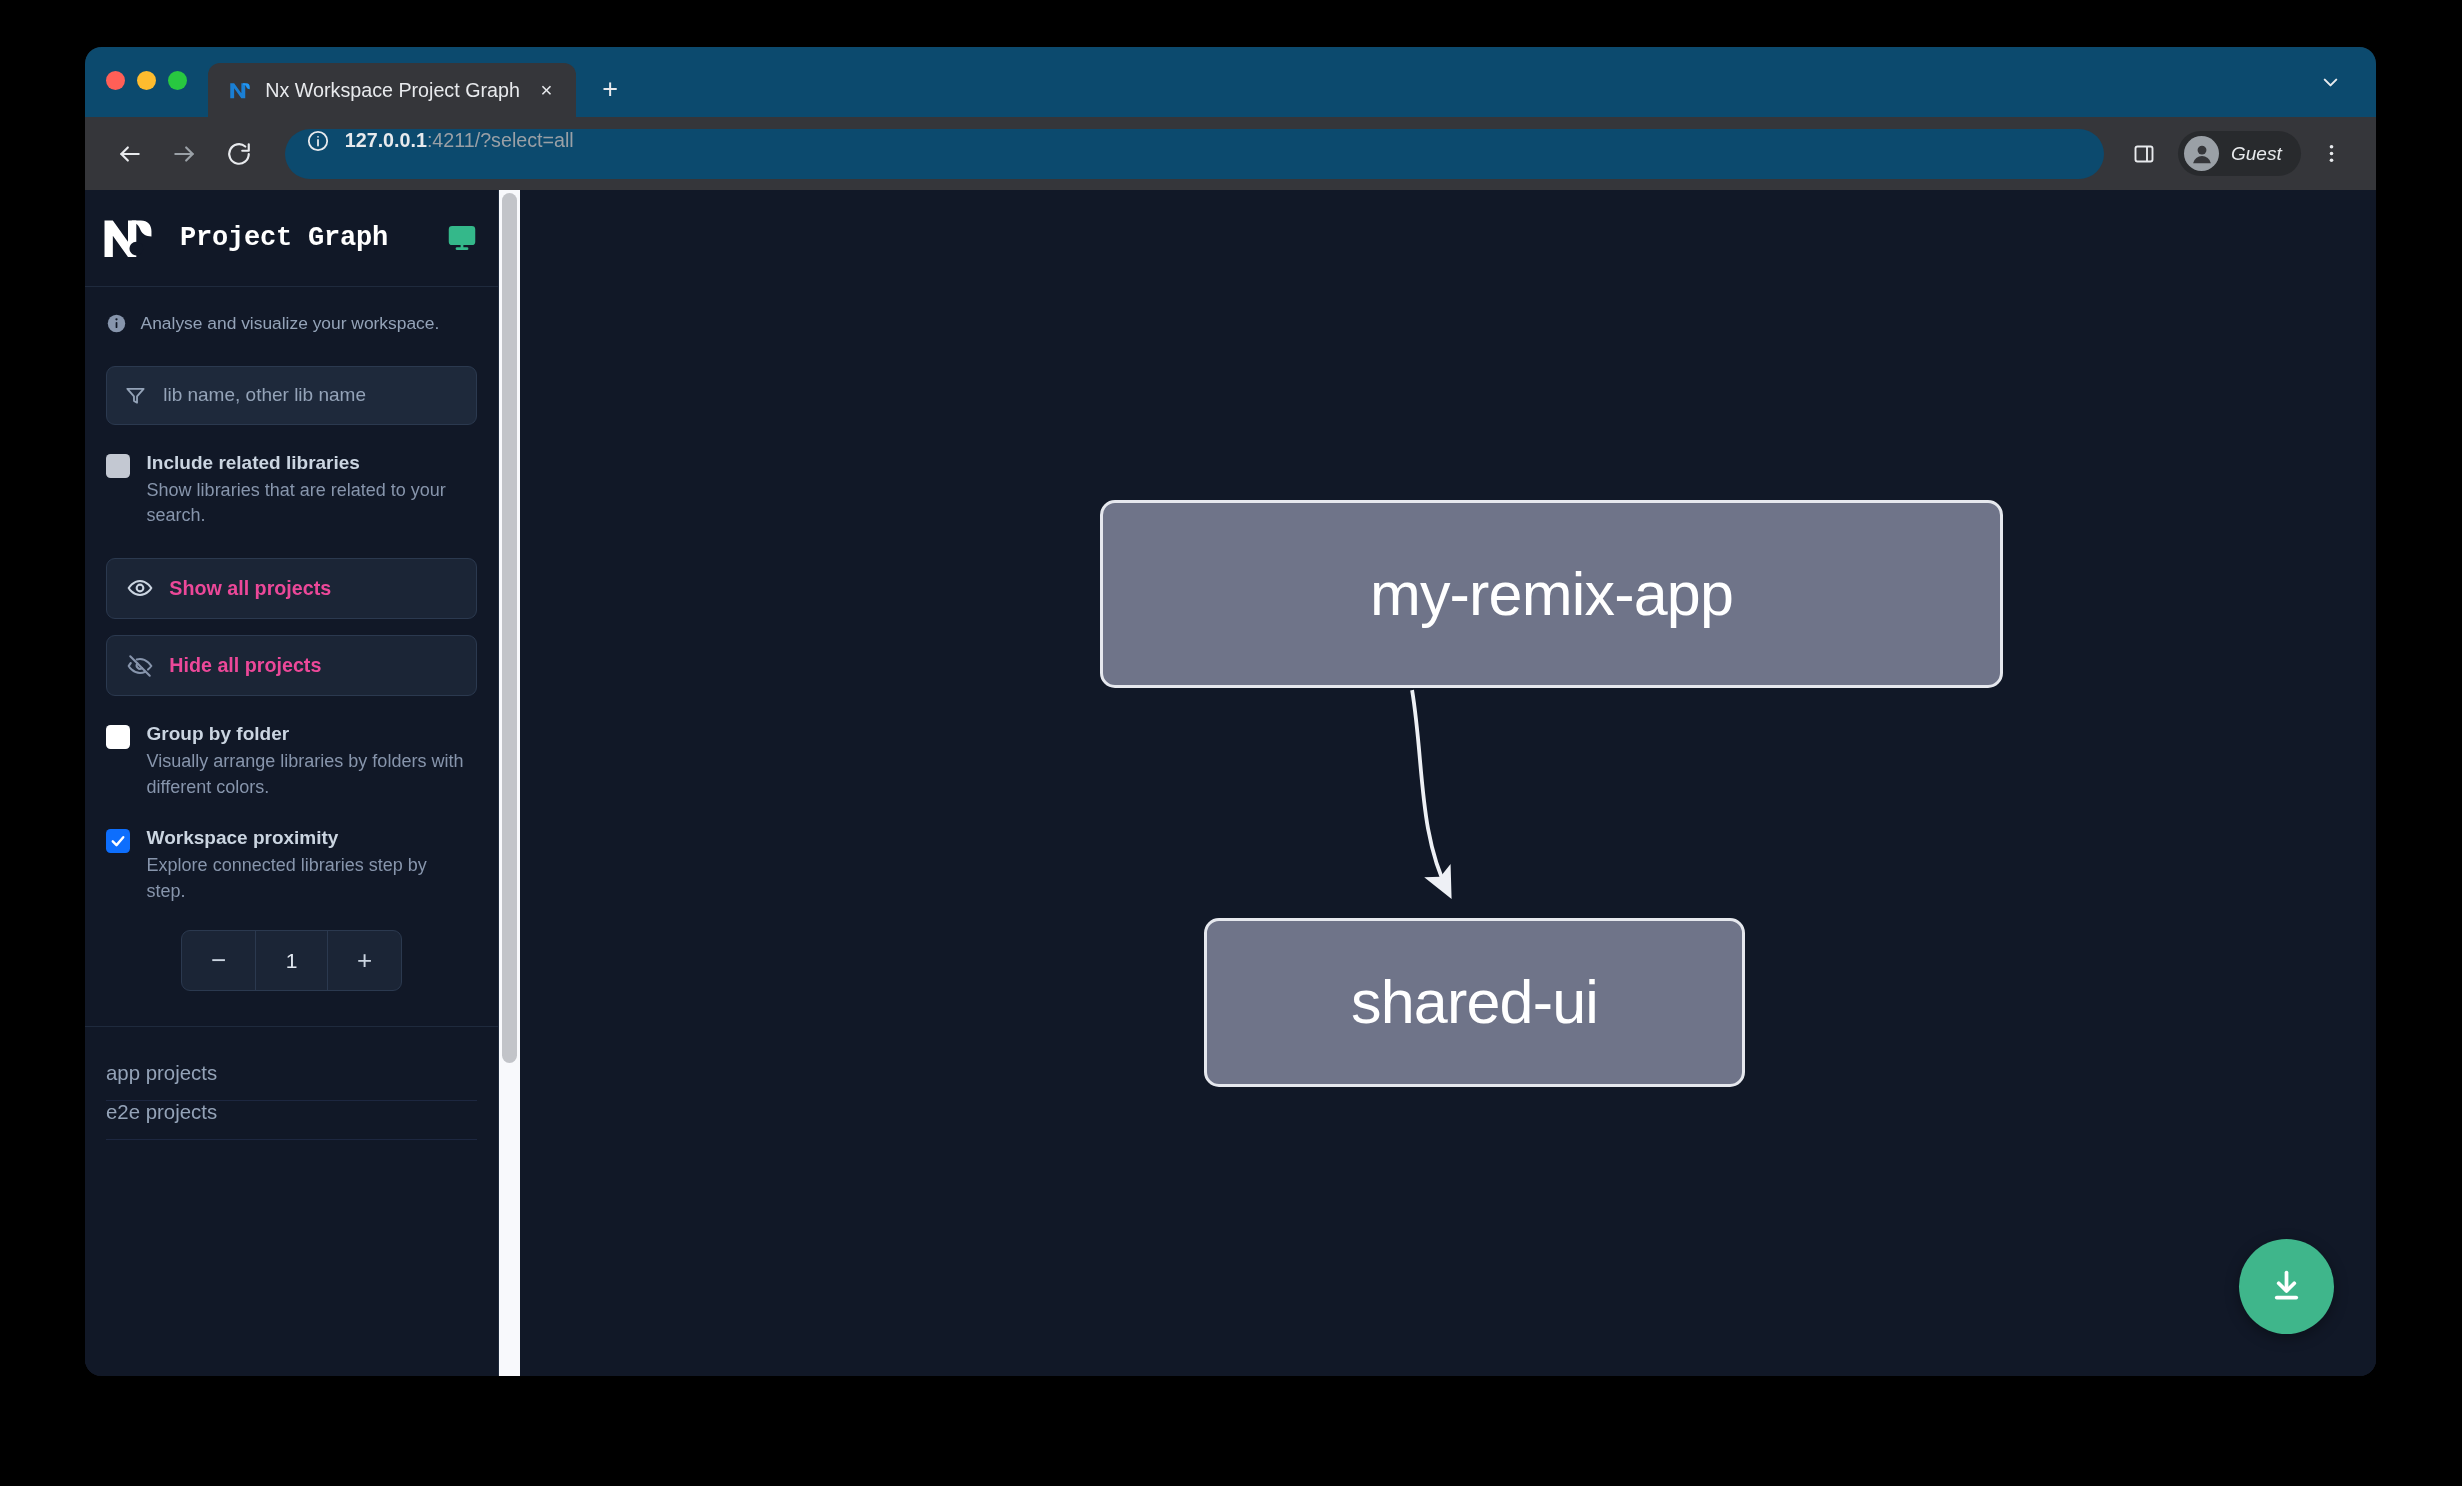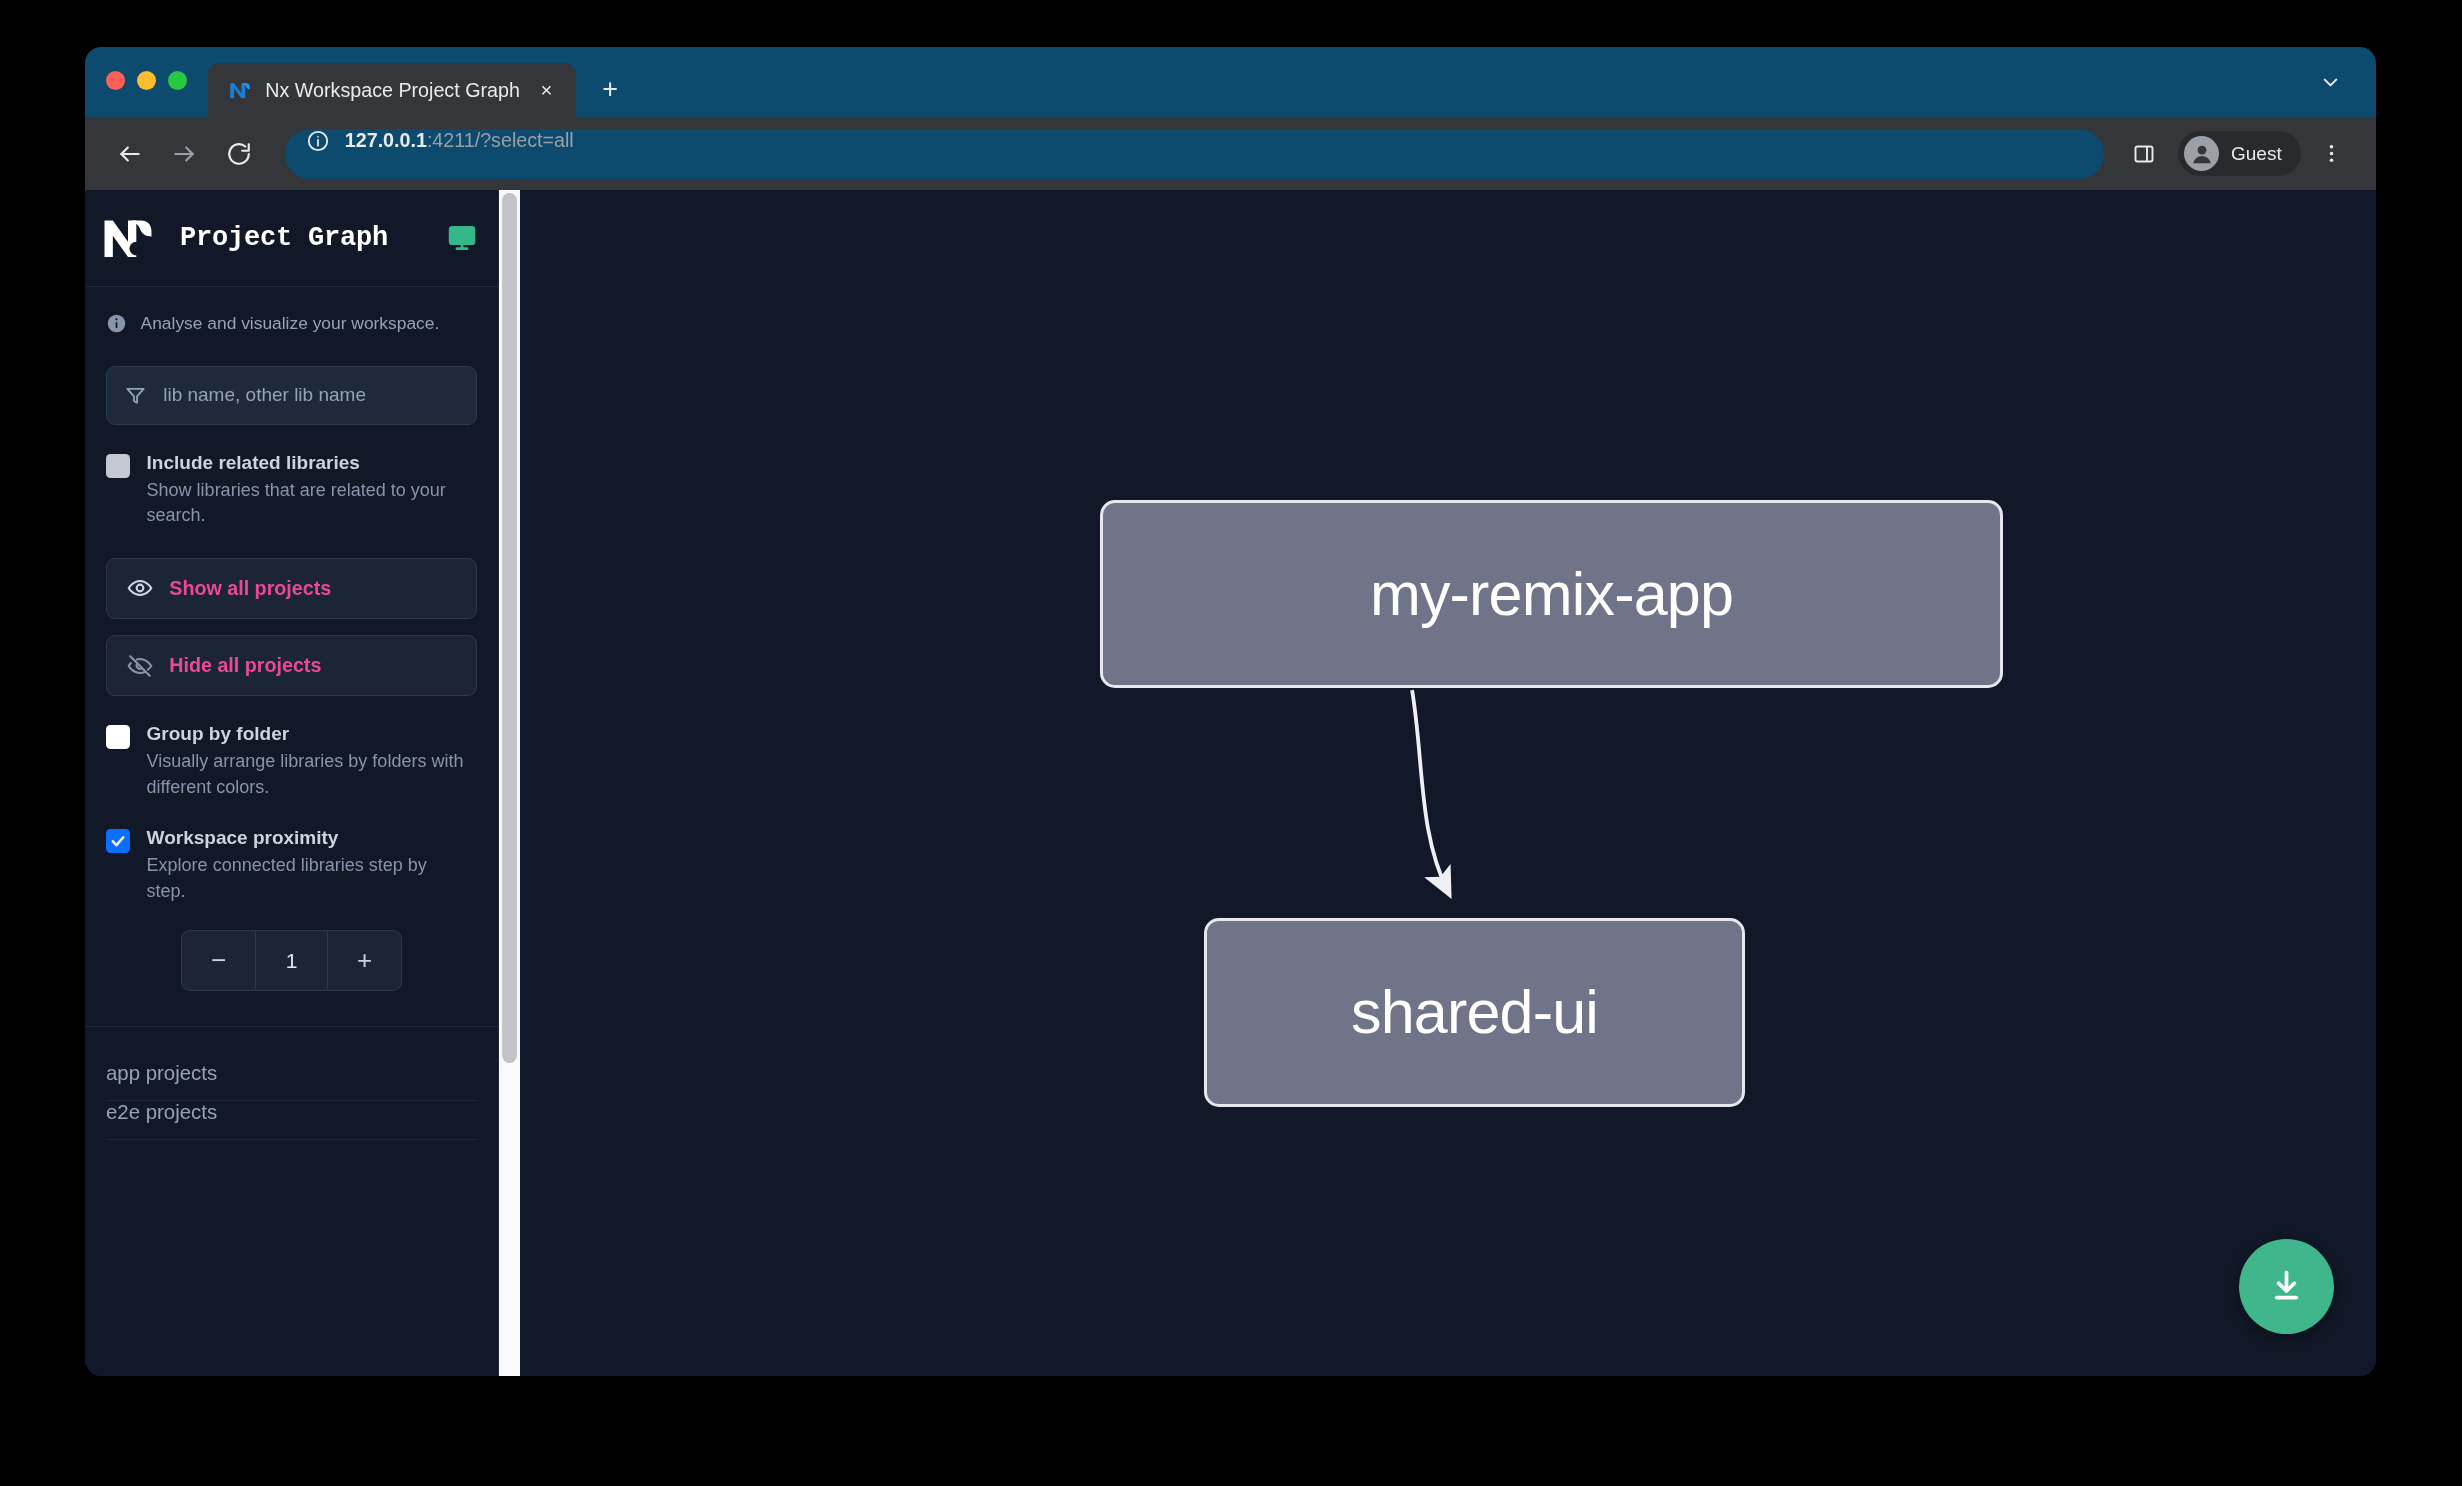--- a/index.html
+++ b/index.html
@@ -122,21 +122,21 @@
     height: 45px;
     padding: 0 19.7px 0 6px;
     flex-shrink: 0;
     margin-left: 4.5px;
   }
   #profile-chip .avatar {
     width: 35px; height: 35px; border-radius: 50%;
     background: #9aa0a6;
     display: flex; align-items: center; justify-content: center;
   }
-  #profile-chip .pname { color: #e8eaed; font-size: 19px; }
+  #profile-chip .pname { color: #e8eaed; font-size: 19px; font-style: italic; }
 
   
   #page {
     position: relative;
     height: calc(1329px - 70px - 73px);
     background: #0f172a;
     display: flex;
   }
 
   
@@ -341,21 +341,21 @@
     justify-content: center;
     color: #ffffff;
   }
   #node-my-remix-app {
     left: 580px; top: 310px;
     width: 903px; height: 188px;
   }
   #node-my-remix-app .node-label { font-size: 61px; }
   #node-shared-ui {
     left: 684px; top: 728px;
-    width: 541px; height: 189px;
+    width: 541px; height: 169px;
   }
   #node-shared-ui .node-label { font-size: 61px; }
   .node-label {
     font-weight: 400;
     letter-spacing: -0.8px;
     line-height: 1;
     white-space: nowrap;
   }
   #edge-layer {
     position: absolute;

